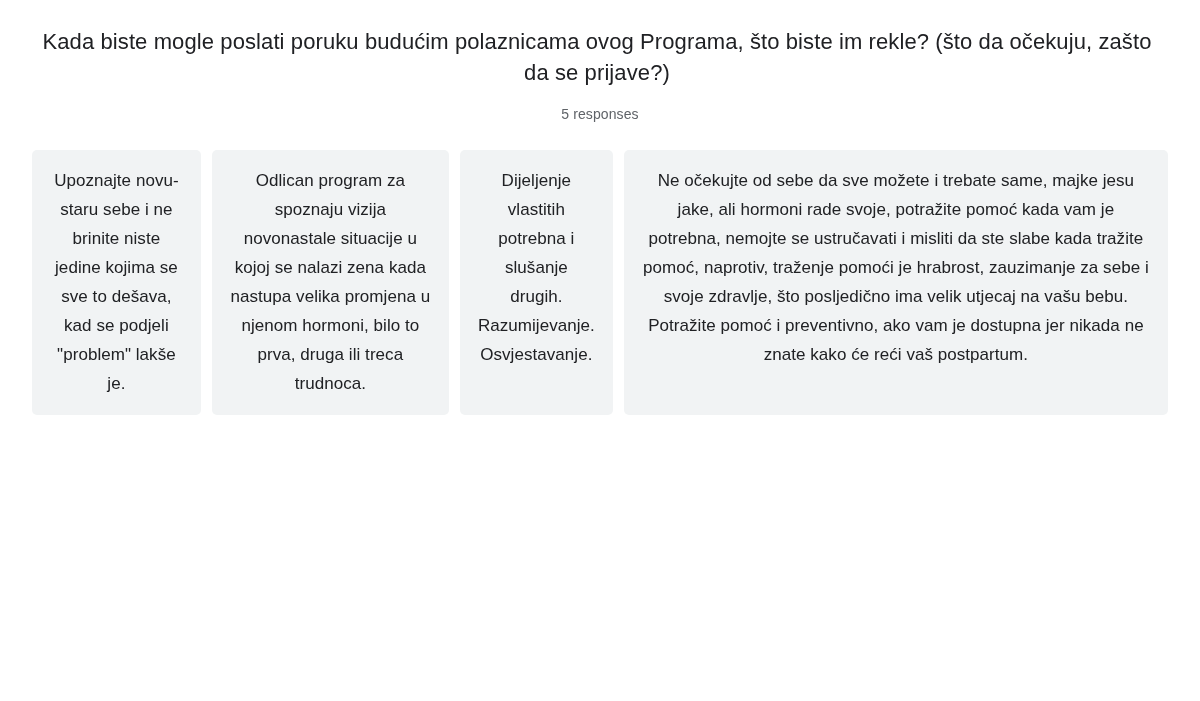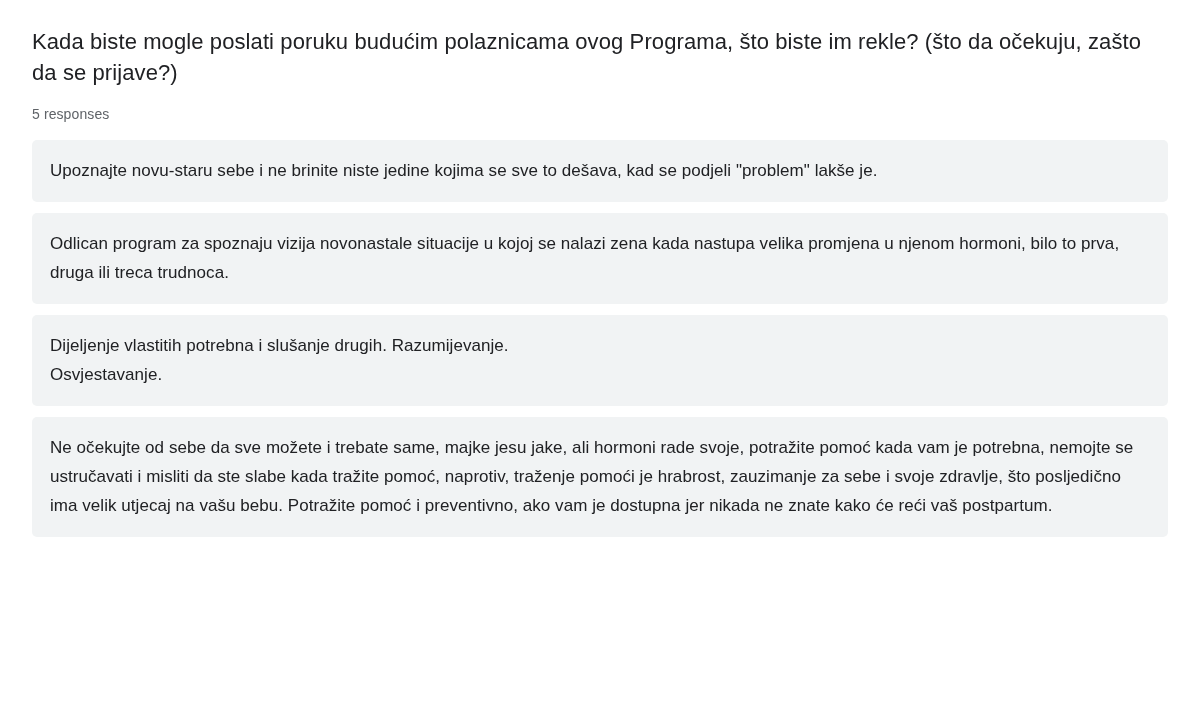--- a/index.html
+++ b/index.html
@@ -9,45 +9,45 @@
   }
   body {
     width: 1200px;
     height: 701px;
     font-family: "Liberation Sans", sans-serif;
     color: #202124;
     -webkit-font-smoothing: antialiased;
   }
   .page {
     width: 1200px;
-    height: 701px;
+    height: 491px;
     box-sizing: border-box;
     padding: 26px 32px 4px 32px;
     background: #ffffff;
     overflow: hidden;
+    text-align: center;
   }
   .question-title {
     font-size: 22px;
     line-height: 31px;
     font-weight: 400;
     color: #202124;
     letter-spacing: 0.1px;
     max-width: 1130px;
     margin: 0 0 16px 0;
   }
   .response-count {
     font-size: 14px;
     line-height: 20px;
     color: #5f6368;
-    margin: 0 0 16px 0;
+    margin: 0 0 26px 0;
     letter-spacing: 0.1px;
   }
   .responses {
     display: flex;
-    flex-direction: column;
     gap: 11px;
   }
   .response-card {
     background: #f1f3f4;
     border-radius: 5px;
     padding: 16px 18px 17px 18px;
     font-size: 17px;
     line-height: 29px;
     color: #202124;
     letter-spacing: 0.05px;

